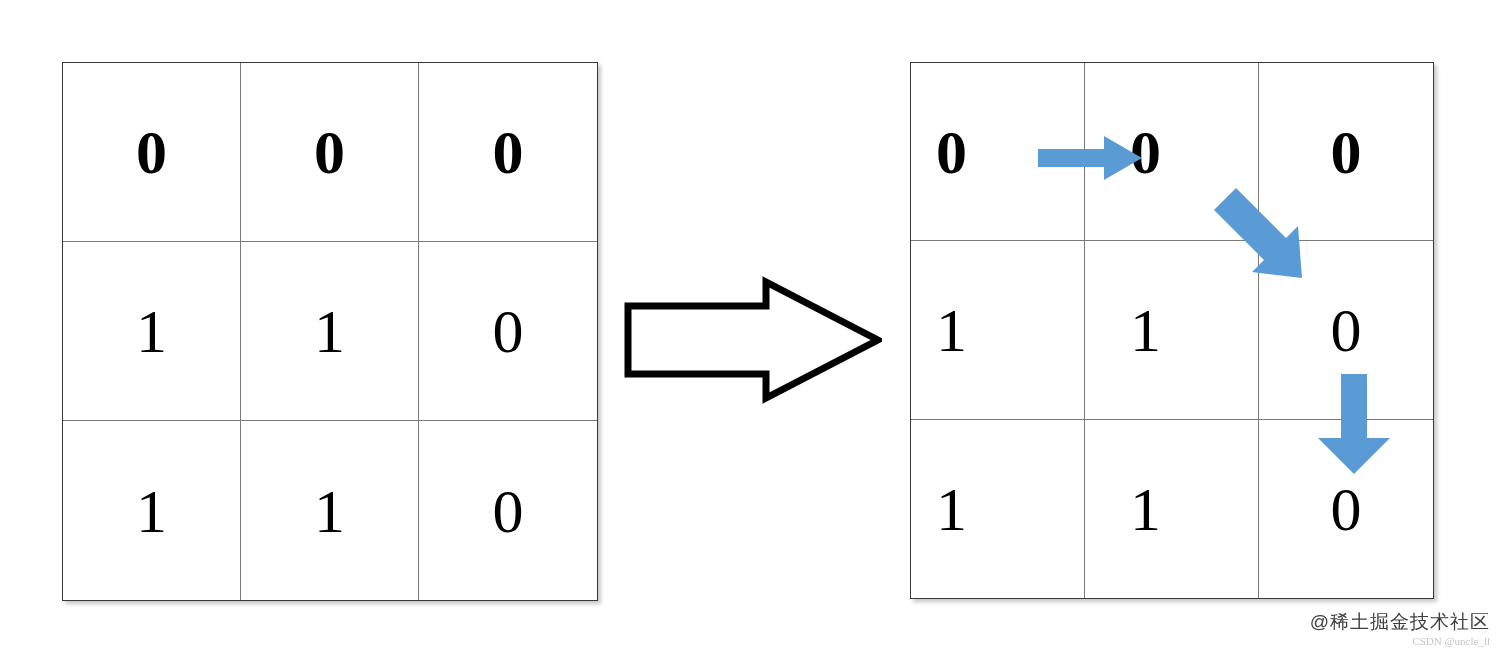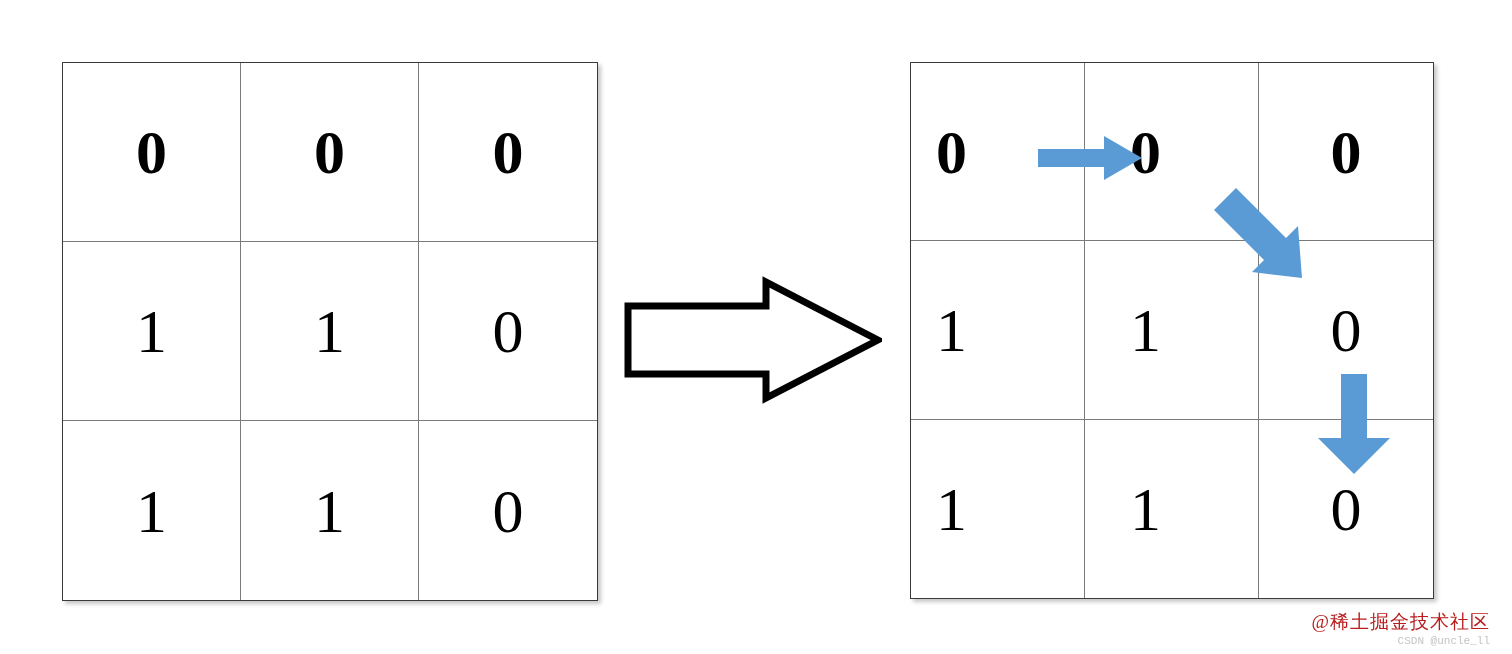--- a/index.html
+++ b/index.html
@@ -109,29 +109,29 @@
 
   
   #watermark {
     position: absolute;
     right: 22px;
     bottom: 6px;
     text-align: right;
     user-select: none;
   }
   #watermark .wm-main {
-    font-family: Liberation Serif, serif;
+    font-family: Liberation Sans, sans-serif;
     font-size: 19px;
-    color: #b91c1c;
+    color: #404040;
     letter-spacing: 1px;
     line-height: 1.25;
     display: block;
   }
   #watermark .wm-sub {
-    font-family: Liberation Mono, monospace;
+    font-family: Liberation Serif, serif;
     font-size: 11px;
     color: #c4c4c4;
     line-height: 1.3;
     display: block;
   }
 </style>
 </head>
 <body>
 
 <div class="stage">

